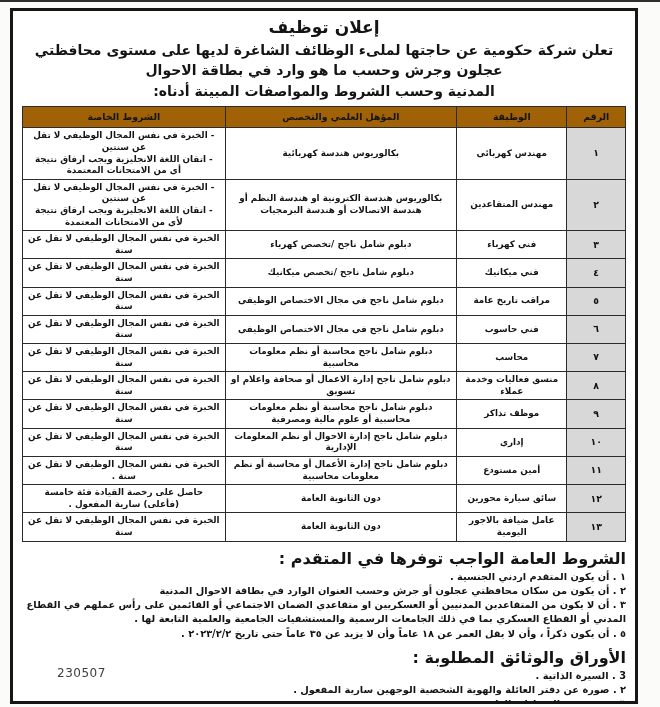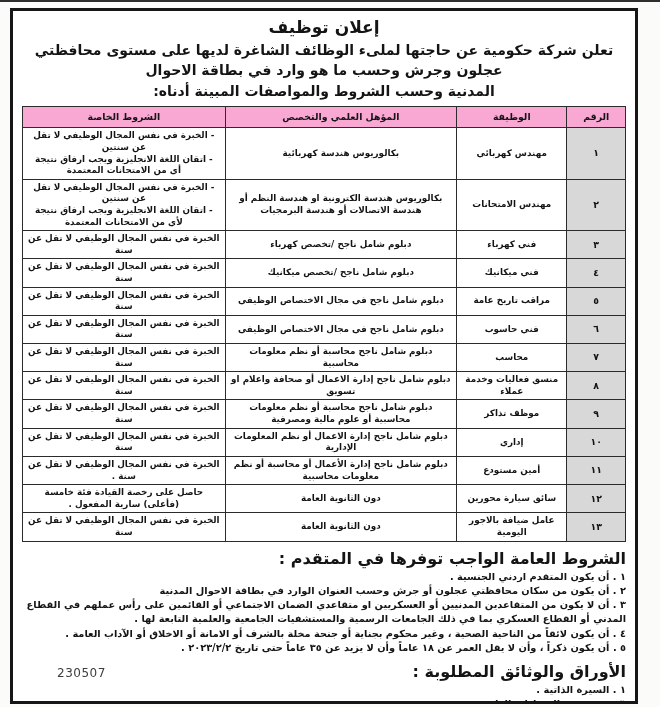--- a/index.html
+++ b/index.html
@@ -20,21 +20,21 @@
   }
 
   .page-title { text-align:center; font-size:17px; font-weight:bold; margin:2px 0 3px 0; }
   .intro { text-align:center; font-weight:bold; font-size:14px; line-height:1.45; margin:0 0 5px 0; }
 
   table.jobs { width:100%; border-collapse:collapse; direction:rtl; table-layout:fixed; }
   .jobs th, .jobs td {
     border:1.6px solid #2b2b2b; font-weight:bold; text-align:center; vertical-align:middle;
     font-size:8.8px; line-height:1.32; padding:2px 5px; word-wrap:break-word;
   }
-  .jobs th { background:#f9a8d4; font-size:9.4px; padding:4px 3px; }
+  .jobs th { background:#a16207; font-size:9.4px; padding:4px 3px; }
   .jobs td.num-cell { background:#d8d8d8; font-size:9.4px; }
   .c-num  { width:9%; }
   .c-job  { width:18%; }
   .c-qual { width:39%; }
   .c-cond { width:34%; }
   td.cond-cell { white-space:pre-line; }
 
   .section { font-weight:bold; font-size:9.8px; line-height:1.45; margin-top:5px; }
   .section-heading { font-size:16px; }
   .list-item { text-align:right; }
@@ -71,21 +71,21 @@
     <tbody>
       <tr>
         <td class="num-cell">١</td>
         <td>مهندس كهربائي</td>
         <td>بكالوريوس هندسة كهربائية</td>
         <td class="cond-cell">- الخبرة في نفس المجال الوظيفي لا تقل عن سنتين
 - اتقان اللغة الانجليزية ويجب ارفاق نتيجة أي من الامتحانات المعتمدة</td>
       </tr>
       <tr>
         <td class="num-cell">٢</td>
-        <td>مهندس الامتحانات</td>
+        <td>مهندس المتقاعدين</td>
         <td>بكالوريوس هندسة الكترونية او هندسة النظم أو هندسة الاتصالات أو هندسة البرمجيات</td>
         <td class="cond-cell">- الخبرة في نفس المجال الوظيفي لا تقل عن سنتين
 - اتقان اللغة الانجليزية ويجب ارفاق نتيجة لأي من الامتحانات المعتمدة</td>
       </tr>
       <tr>
         <td class="num-cell">٣</td>
         <td>فني كهرباء</td>
         <td>دبلوم شامل ناجح /تخصص كهرباء</td>
         <td class="cond-cell">الخبرة في نفس المجال الوظيفي لا تقل عن سنة</td>
       </tr>
@@ -121,21 +121,21 @@
       </tr>
       <tr>
         <td class="num-cell">٩</td>
         <td>موظف تذاكر</td>
         <td>دبلوم شامل ناجح محاسبة أو نظم معلومات محاسبية أو علوم مالية ومصرفية</td>
         <td class="cond-cell">الخبرة في نفس المجال الوظيفي لا تقل عن سنة</td>
       </tr>
       <tr>
         <td class="num-cell">١٠</td>
         <td>إداري</td>
-        <td>دبلوم شامل ناجح إدارة الاعمال أو نظم المعلومات الإدارية</td>
+        <td>دبلوم شامل ناجح إدارة الاحوال أو نظم المعلومات الإدارية</td>
         <td class="cond-cell">الخبرة في نفس المجال الوظيفي لا تقل عن سنة</td>
       </tr>
       <tr>
         <td class="num-cell">١١</td>
         <td>أمين مستودع</td>
         <td>دبلوم شامل ناجح إدارة الأعمال أو محاسبة أو نظم معلومات محاسبية</td>
         <td class="cond-cell">الخبرة في نفس المجال الوظيفي لا تقل عن سنة .</td>
       </tr>
       <tr>
         <td class="num-cell">١٢</td>
@@ -150,27 +150,27 @@
         <td class="cond-cell">الخبرة في نفس المجال الوظيفي لا تقل عن سنة</td>
       </tr>
     </tbody>
   </table>
 
   <div class="section">
     <div class="section-heading">الشروط العامة الواجب توفرها في المتقدم :</div>
     <div class="list-item">١ . أن يكون المتقدم اردني الجنسية .</div>
     <div class="list-item">٢ . أن يكون من سكان محافظتي عجلون أو جرش وحسب العنوان الوارد في بطاقة الاحوال المدنية</div>
     <div class="list-item">٣ . أن لا يكون من المتقاعدين المدنيين أو العسكريين او متقاعدي الضمان الاجتماعي أو القائمين على رأس عملهم في القطاع المدني أو القطاع العسكري بما في ذلك الجامعات الرسمية والمستشفيات الجامعية والعلمية التابعة لها .</div>
-    <div class="list-item">٤ . أن يكون لائقاً من الناحية الصحية ، وغير محكوم بجناية أو جنحة مخلة بالشرف أو الامانة أو الاخلاق أو الآداب العامة .</div>
     <div class="list-item">٥ . أن يكون ذكراً ، وأن لا يقل العمر عن ١٨ عاماً وأن لا يزيد عن ٣٥ عاماً حتى تاريخ ٢٠٢٣/٢/٢ .</div>
   </div>
 
   <div class="section">
     <div class="section-heading">الأوراق والوثائق المطلوبة :</div>
-    <div class="list-item">١ . السيرة الذاتية .</div>
+    <div class="list-item">3 . السيرة الذاتية .</div>
+    <div class="list-item">٢ . صورة عن دفتر العائلة والهوية الشخصية الوجهين سارية المفعول .</div>
     <div class="list-item">٣ . صورة عن الشهادات العلمية .</div>
     <div class="list-item">٤ . صور عن رخصة القيادة سارية المفعول للمتقدمين لوظيفة سائق سيارة محورين .</div>
 
   </div>
 
   <div class="ref-number">230507</div>
 
 </div>
 
 </body></html>

